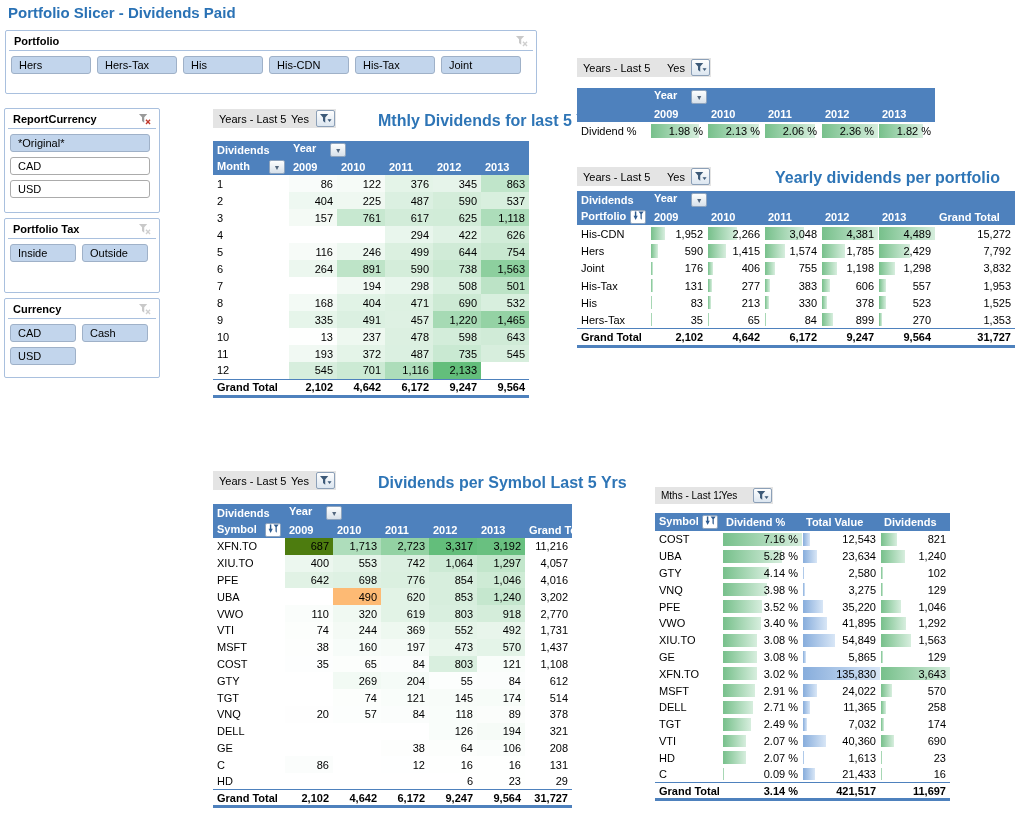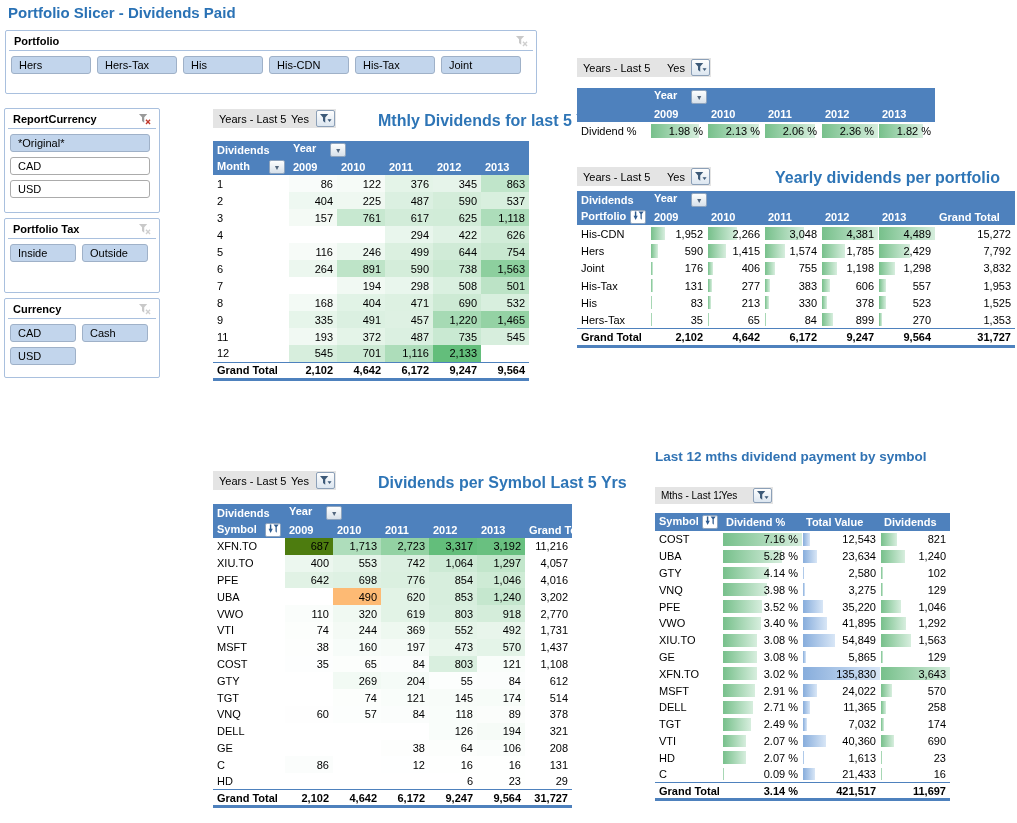--- a/index.html
+++ b/index.html
@@ -179,21 +179,20 @@
         <svg width="13" height="11" viewBox="0 0 14 12">
           <path d="M1 1h9L6.7 4.8v5.7L4.3 8.7V4.8z" fill="#3D5A78"></path>
           <path d="M9.2 6.8h4.4L11.4 9.8z" fill="#3D5A78"></path>
         </svg>
       </button>
   </div>
 
   <div class="tbl-title" style="left:378px;top:112px">Mthly Dividends for last 5 Yrs</div>
   <div class="tbl-title" style="left:775px;top:169px">Yearly dividends per portfolio</div>
   <div class="tbl-title" style="left:378px;top:474px">Dividends per Symbol Last 5 Yrs</div>
-  <div class="tbl-title big" style="left:655px;top:449px">Last 12 mths dividend payment by symbol</div>
 
   <table class="pivot" id="tbl-monthly" style="left:213px;top:141px;width:316px">
       <colgroup>
         <col style="width:76px">
         <col style="width:48px">
         <col style="width:48px">
         <col style="width:48px">
         <col style="width:48px">
         <col style="width:48px">
       </colgroup>
@@ -276,20 +275,28 @@
           <td style="background:rgb(205,234,212)">690</td>
           <td style="background:rgb(216,239,222)">532</td>
         </tr>
         <tr>
           <td class="rowlabel">9</td>
           <td style="background:rgb(230,245,234)">335</td>
           <td style="background:rgb(219,240,225)">491</td>
           <td style="background:rgb(222,241,227)">457</td>
           <td style="background:rgb(166,218,180)">1,220</td>
           <td style="background:rgb(148,210,164)">1,465</td>
+        </tr>
+        <tr>
+          <td class="rowlabel">10</td>
+          <td style="background:rgb(254,255,254)">13</td>
+          <td style="background:rgb(238,248,240)">237</td>
+          <td style="background:rgb(220,240,225)">478</td>
+          <td style="background:rgb(211,237,218)">598</td>
+          <td style="background:rgb(208,235,215)">643</td>
         </tr>
         <tr>
           <td class="rowlabel">11</td>
           <td style="background:rgb(241,249,243)">193</td>
           <td style="background:rgb(228,244,232)">372</td>
           <td style="background:rgb(219,240,225)">487</td>
           <td style="background:rgb(201,233,210)">735</td>
           <td style="background:rgb(215,238,221)">545</td>
         </tr>
         <tr>
@@ -556,21 +563,21 @@
           <td class="rowlabel">TGT</td>
           <td style=""></td>
           <td style="background:rgb(252,254,252)">74</td>
           <td style="background:rgb(249,253,250)">121</td>
           <td style="background:rgb(248,252,249)">145</td>
           <td style="background:rgb(247,252,248)">174</td>
           <td>514</td>
         </tr>
         <tr>
           <td class="rowlabel">VNQ</td>
-          <td style="background:rgb(254,254,254)">60</td>
+          <td style="background:rgb(254,254,254)">20</td>
           <td style="background:rgb(252,254,253)">57</td>
           <td style="background:rgb(251,253,252)">84</td>
           <td style="background:rgb(249,253,250)">118</td>
           <td style="background:rgb(251,253,251)">89</td>
           <td>378</td>
         </tr>
         <tr>
           <td class="rowlabel">DELL</td>
           <td style=""></td>
           <td style=""></td>

